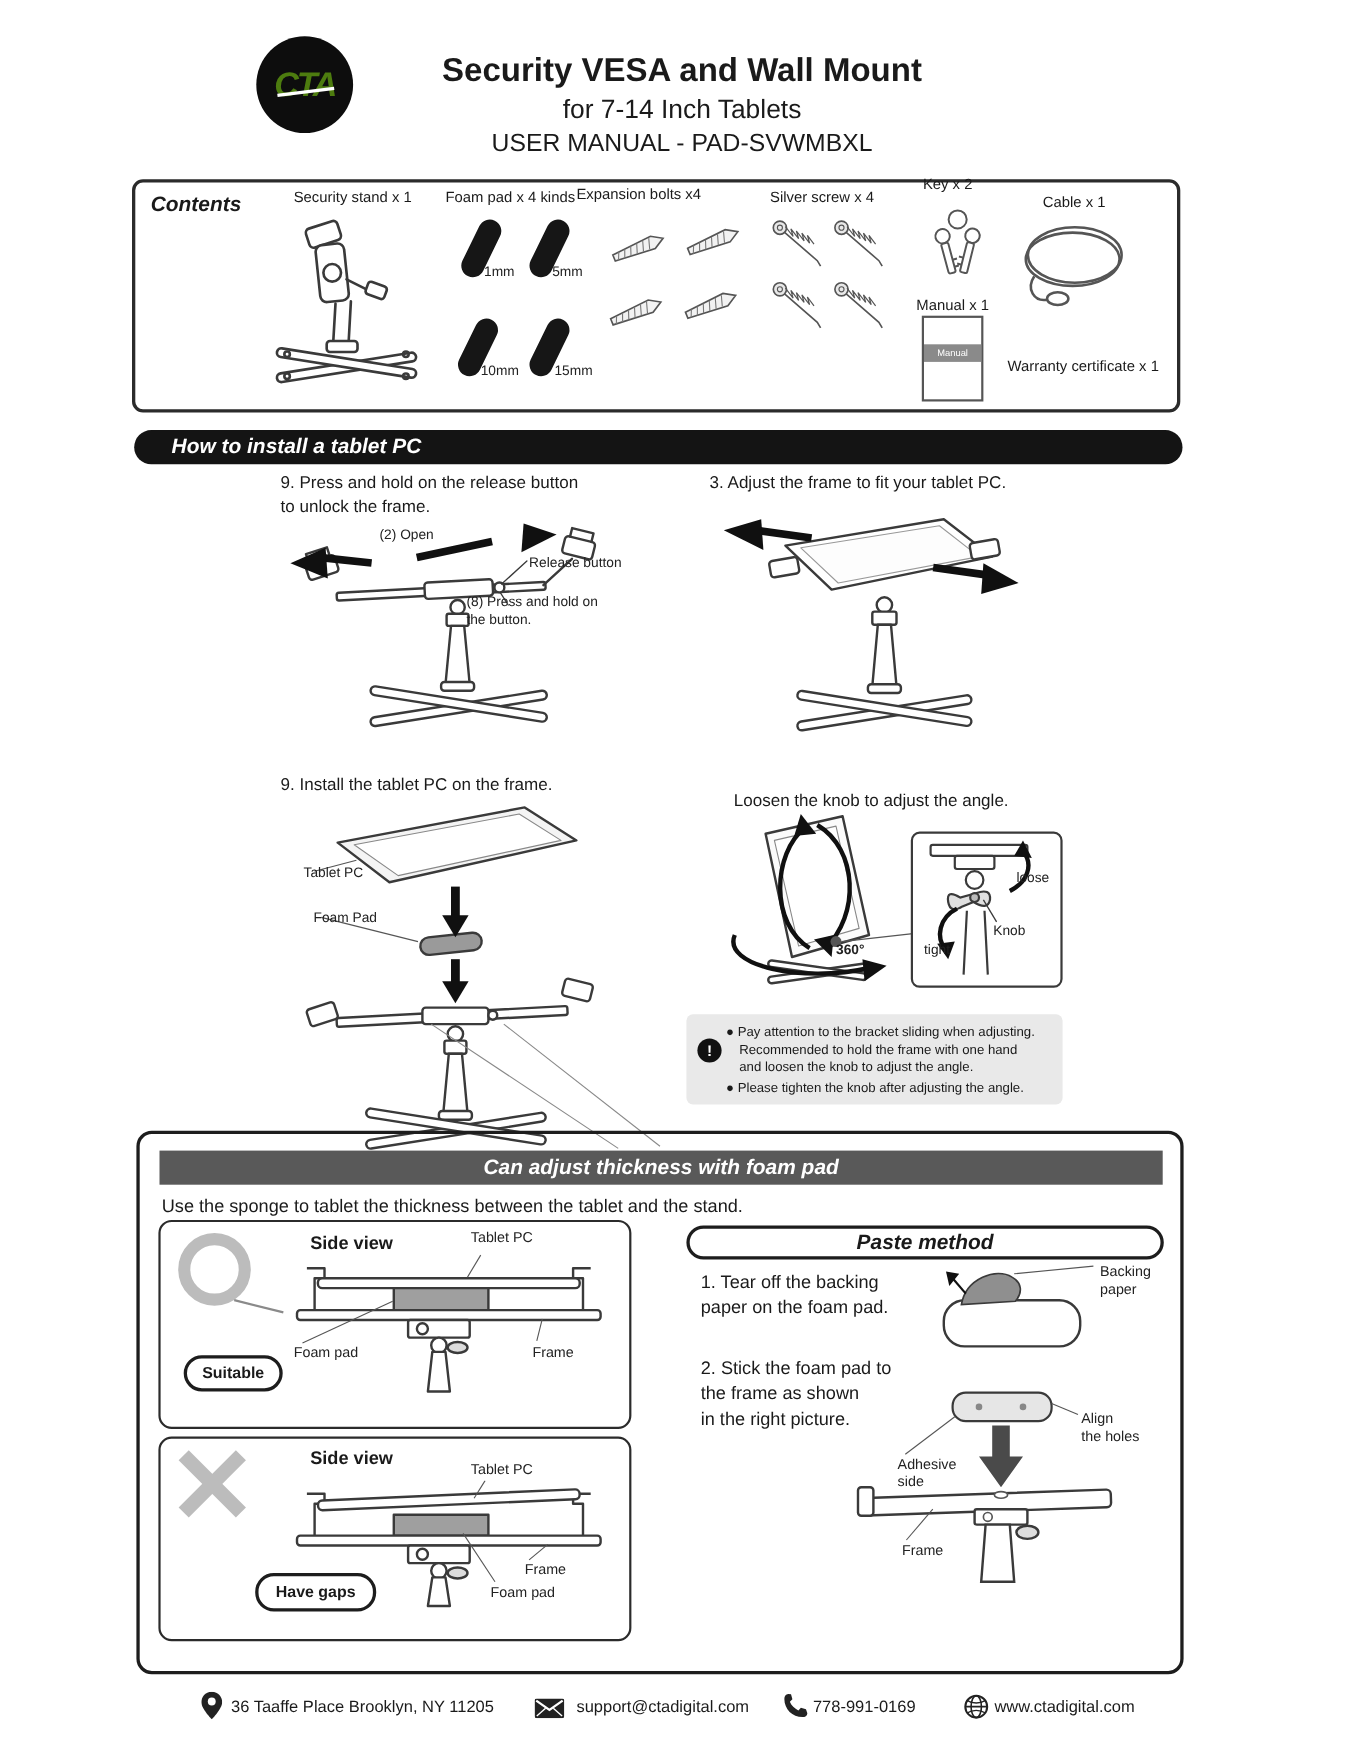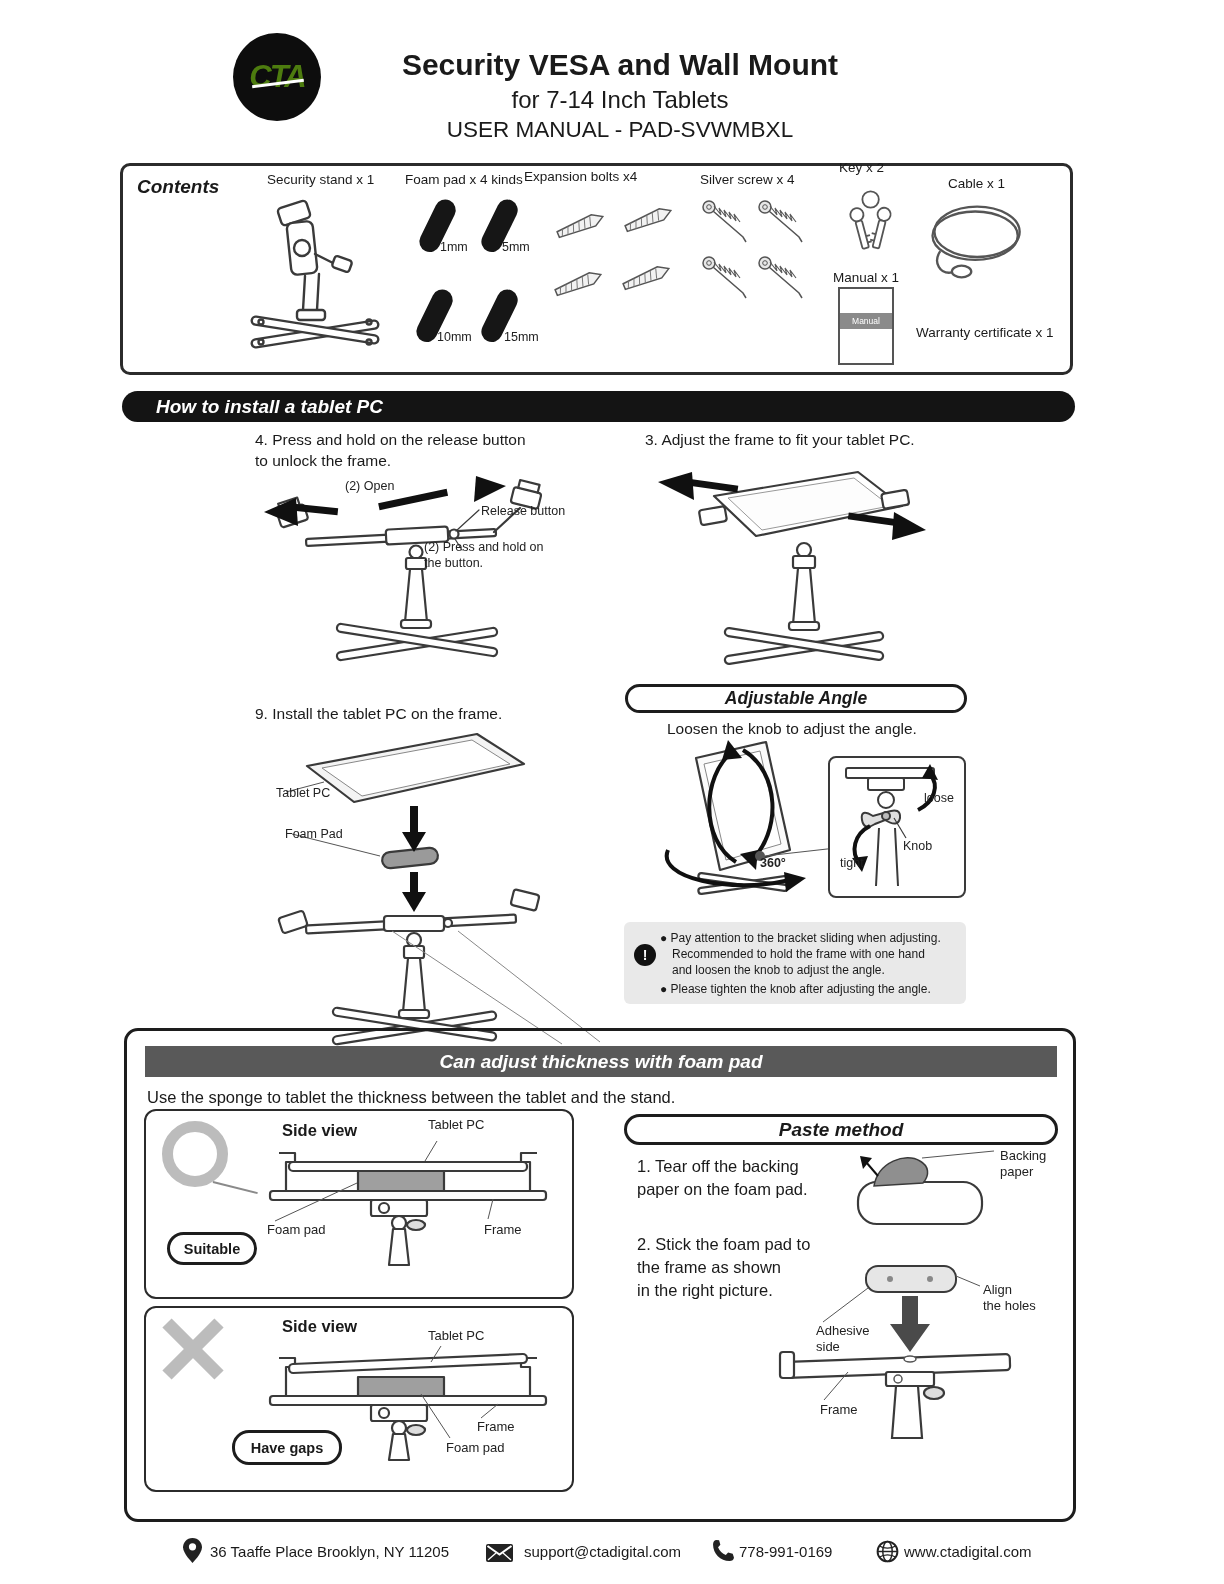--- a/index.html
+++ b/index.html
@@ -161,21 +161,21 @@
   <div class="a hdr-item" style="left:833px;top:270px">Manual x 1</div>
   <div class="a manual-illo">
     <div class="manual-band">Manual</div>
   </div>
   <div class="a hdr-item" style="left:916px;top:325px">Warranty certificate x 1</div>
 
   <div class="a section-bar">
     <span>How to install a tablet PC</span>
   </div>
 
-  <div class="a steptext pre" style="left:255px;top:430px">4. Press and hold on the release button
+  <div class="a steptext pre" style="left:255px;top:430px">9. Press and hold on the release button
 to unlock the frame.</div>
   <div class="a steptext" style="left:645px;top:430px">3. Adjust the frame to fit your tablet PC.</div>
   <div class="a steptext" style="left:255px;top:704px">9. Install the tablet PC on the frame.</div>
 
   <svg class="a" style="left:258px;top:452px" width="340" height="230" viewBox="0 0 340 230">
     <g fill="none" stroke="#3a3a3a" stroke-width="2.2" stroke-linecap="round" stroke-linejoin="round">
       <g transform="rotate(-18 34 62)">
         <rect x="20" y="56" width="28" height="16" rx="3" fill="#fff"></rect>
         <path d="M24 56 v-8 h20 v8"></path>
       </g>
@@ -198,21 +198,21 @@
     </g>
     <g fill="#101010">
       <rect x="36" y="54" width="44" height="7" transform="rotate(6 58 57)"></rect>
       <polygon points="38,46 6,60 40,74"></polygon>
       <rect x="120" y="44" width="70" height="7" transform="rotate(-12 155 47)"></rect>
       <polygon points="218,24 248,34 216,50"></polygon>
     </g>
   </svg>
   <div class="a lbl" style="left:345px;top:479px">(2) Open</div>
   <div class="a lbl" style="left:481px;top:504px">Release button</div>
-  <div class="a lbl pre" style="left:424px;top:540px">(2) Press and hold on
+  <div class="a lbl pre" style="left:424px;top:540px">(8) Press and hold on
 the button.</div>
 
   <svg class="a" style="left:652px;top:456px" width="280" height="238" viewBox="0 0 280 238">
     <g stroke="#3a3a3a" stroke-width="2.2" fill="#fff" stroke-linejoin="round">
       <polygon points="62,40 206,16 250,50 104,80"></polygon>
       <polygon points="76,42 202,22 238,50 110,74" stroke="#999" stroke-width="1" fill="#fdfdfd"></polygon>
       <g transform="rotate(-10 62 60)">
           <rect x="48" y="52" width="26" height="15" rx="3"></rect>
         </g>
       <g transform="rotate(-10 242 42)">
@@ -226,23 +226,20 @@
       <rect x="72" y="184" width="160" height="8" rx="4" transform="rotate(9 152 188)"></rect>
     </g>
     <g fill="#101010">
       <rect x="34" y="26" width="52" height="7" transform="rotate(8 60 30)"></rect>
       <polygon points="40,16 6,26 42,44"></polygon>
       <rect x="196" y="60" width="52" height="7" transform="rotate(8 222 64)"></rect>
       <polygon points="242,56 274,74 240,84"></polygon>
     </g>
   </svg>
 
-  <div class="a pill" style="left:625px;top:684px;width:342px;height:29px">
-    <span>Adjustable Angle</span>
-  </div>
   <div class="a steptext" style="left:667px;top:719px">Loosen the knob to adjust the angle.</div>
 
   <svg class="a" style="left:262px;top:724px" width="340" height="322" viewBox="0 0 340 322">
     <g stroke="#3a3a3a" stroke-width="2.2" fill="#fff" stroke-linejoin="round">
       <polygon points="45,42 215,10 262,40 92,78" fill="#f4f4f4"></polygon>
       <polygon points="60,44 210,16 248,40 100,72" stroke="#888" stroke-width="1"></polygon>
       <line x1="62" y1="58" x2="24" y2="68" stroke="#555" stroke-width="1"></line>
       <rect x="120" y="126" width="56" height="16" rx="8" fill="#9a9a9a" transform="rotate(-6 148 134)"></rect>
       <line x1="118" y1="132" x2="30" y2="110" stroke="#555" stroke-width="1"></line>
       <g transform="rotate(-18 31 198)">

